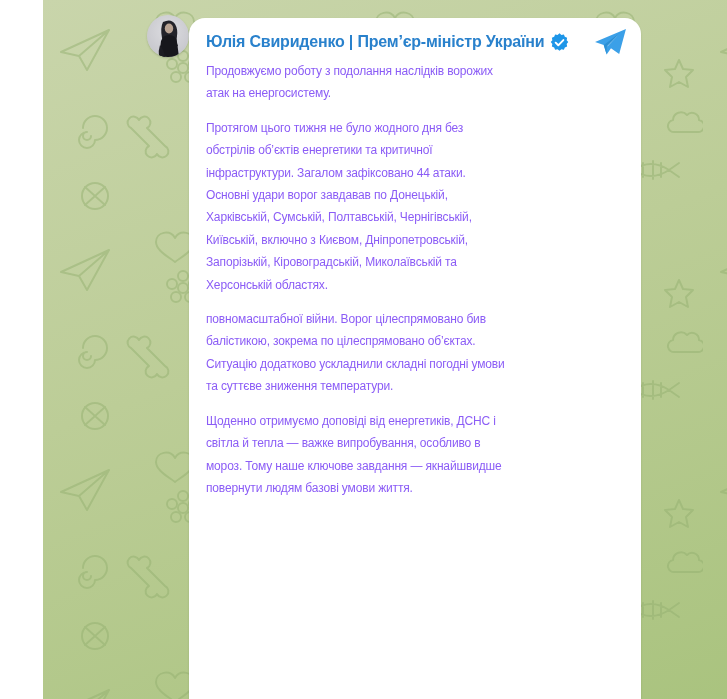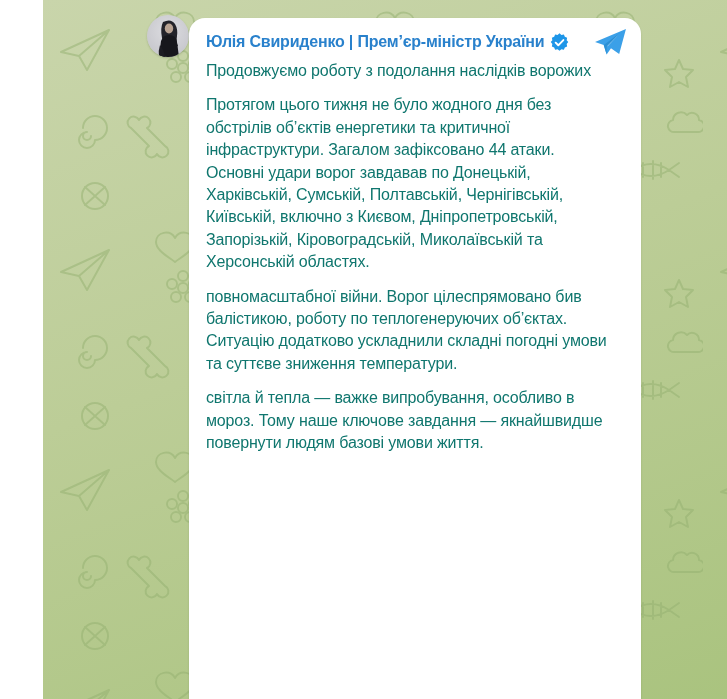--- a/index.html
+++ b/index.html
@@ -63,24 +63,24 @@
   }
   .header-spacer { flex: 1 1 auto; }
   .tg-logo {
     width: 33px; height: 28px;
     flex: 0 0 auto;
     margin-right: 4px;
     cursor: pointer;
   }
   .para { margin: 0 0 12px 0; }
   .msg-line {
-    font-size: 16px;
+    font-size: 12px;
     line-height: 22.4px;
     letter-spacing: -0.15px;
-    color: #0f766e;
+    color: #8b5cf6;
     white-space: nowrap;
   }
 </style>
 </head>
 <body>
 
 <div class="stage">
 
   <svg class="doodle-layer" xmlns="http://www.w3.org/2000/svg">
     <defs>
@@ -150,38 +150,40 @@
       <svg class="tg-logo" viewBox="0 0 34 29" xmlns="http://www.w3.org/2000/svg">
         <path fill="#3ba0e8" d="M33 1 L1 14.5 L10 17.5 L13 27.5 L17.5 21 L26 27 Z"></path>
         <path fill="#2b8fd4" d="M10 17.5 L27 5 L13 19.5 L13 27.5 Z"></path>
         <path fill="#ffffff" d="M13 19.5 L27 5 L14.8 18.2 Z" opacity="0.85"></path>
       </svg>
     </div>
 
     <div class="message-text">
       <div class="para">
         <div class="msg-line">Продовжуємо роботу з подолання наслідків ворожих</div>
+        <div class="msg-line">атак на енергосистему.</div>
       </div>
       <div class="para">
         <div class="msg-line">Протягом цього тижня не було жодного дня без</div>
         <div class="msg-line">обстрілів об’єктів енергетики та критичної</div>
         <div class="msg-line">інфраструктури. Загалом зафіксовано 44 атаки.</div>
         <div class="msg-line">Основні удари ворог завдавав по Донецькій,</div>
         <div class="msg-line">Харківській, Сумській, Полтавській, Чернігівській,</div>
         <div class="msg-line">Київській, включно з Києвом, Дніпропетровській,</div>
         <div class="msg-line">Запорізькій, Кіровоградській, Миколаївській та</div>
         <div class="msg-line">Херсонській областях.</div>
       </div>
       <div class="para">
         <div class="msg-line">повномасштабної війни. Ворог цілеспрямовано бив</div>
-        <div class="msg-line">балістикою, роботу по теплогенеруючих об’єктах.</div>
+        <div class="msg-line">балістикою, зокрема по цілеспрямовано об’єктах.</div>
         <div class="msg-line">Ситуацію додатково ускладнили складні погодні умови</div>
         <div class="msg-line">та суттєве зниження температури.</div>
       </div>
       <div class="para">
+        <div class="msg-line">Щоденно отримуємо доповіді від енергетиків, ДСНС і</div>
         <div class="msg-line">світла й тепла — важке випробування, особливо в</div>
         <div class="msg-line">мороз. Тому наше ключове завдання — якнайшвидше</div>
         <div class="msg-line">повернути людям базові умови життя.</div>
       </div>
     </div>
 
   </div>
 </div>
 
 </body></html>

